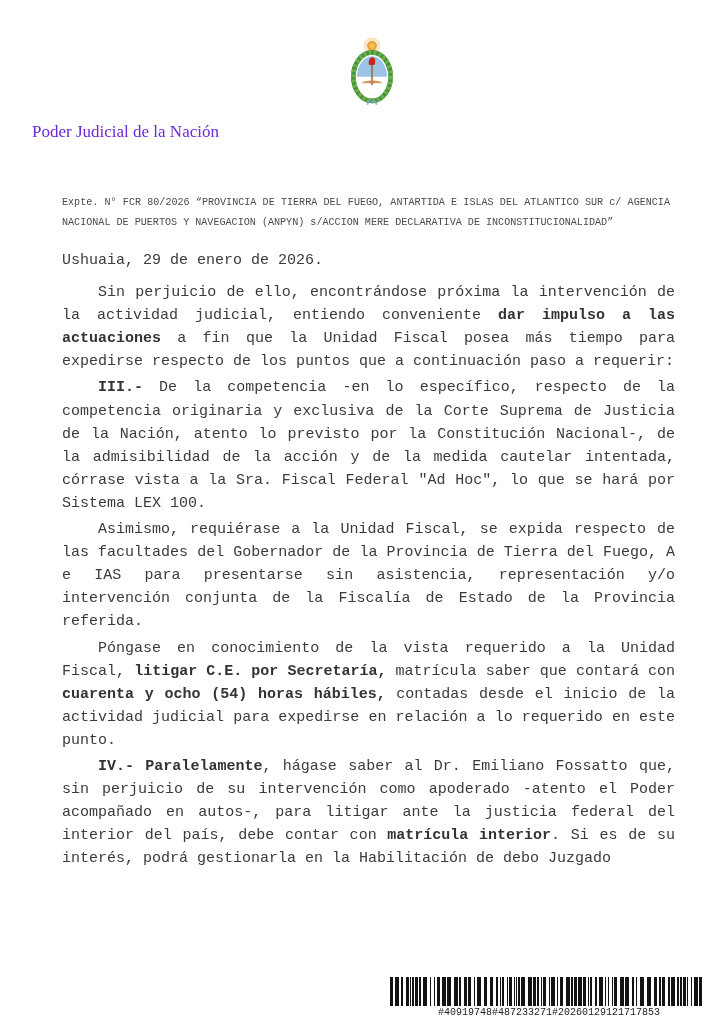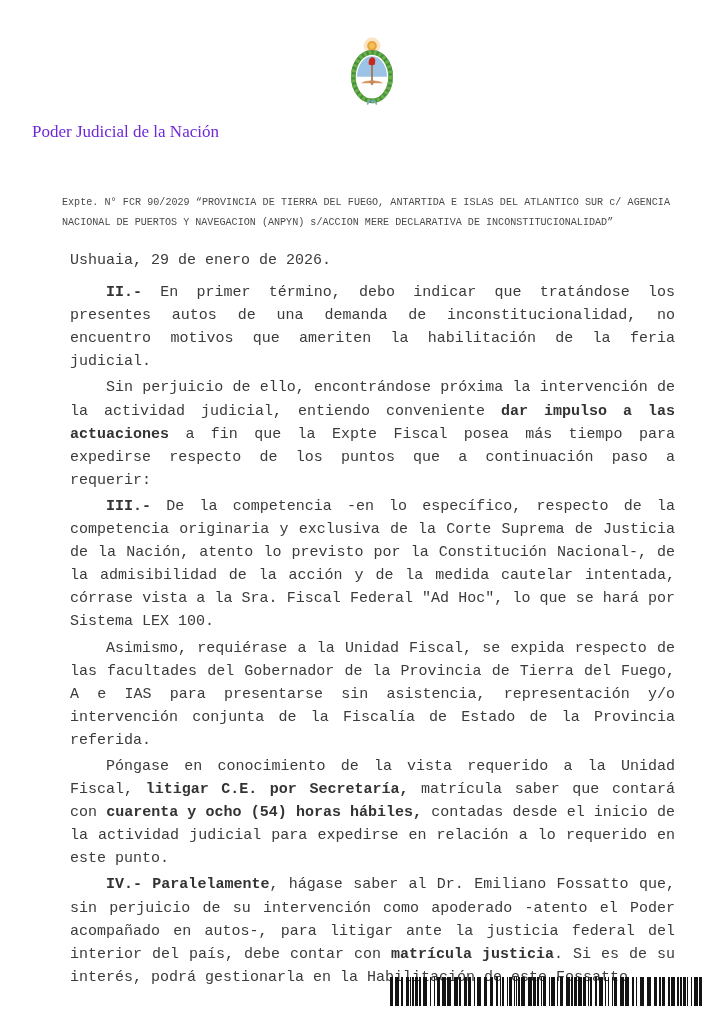--- a/index.html
+++ b/index.html
@@ -31,21 +31,21 @@
     position:absolute;top:193px;left:62px;width:608px;
     font-size:10.1px;line-height:19.5px;
     text-align:justify;color:#4a4a4a;letter-spacing:0;
   }
   
   .doc-body{
     position:absolute;top:249px;left:62px;width:613px;
     font-size:15px;line-height:23.1px;
     text-align:justify;
   }
-  .doc-body p{margin:0 0 3px 8px;text-indent:36px;}
+  .doc-body p{margin:0 0 3px 0;text-indent:36px;}
   .doc-body p.no-indent{text-indent:0;}
   .doc-body p.para-dateline{margin-bottom:9px;}
   .doc-body p.para-point-i{margin-bottom:5px;}
   .doc-body b{font-weight:bold;color:#333333;}
   
   .barcode{
     position:absolute;left:390px;top:977px;width:318px;
   }
   .barcode-bars{
     display:flex;align-items:stretch;height:29px;width:318px;overflow:hidden;
@@ -86,30 +86,29 @@
     <path d="M18 50 Q24 46 30 48 Q36 46 42 50 Q36 50.5 30 49.5 Q24 50.5 18 50 Z" fill="#d99a66"></path>
     <rect x="26.5" y="47" width="7" height="3.4" rx="1.6" fill="#c8885a"></rect>
 
     <path d="M26 67 L30 71 L34 67 L30 69 Z" fill="#7aa8d8"></path>
     <path d="M27 69 L25 73 M33 69 L35 73" stroke="#7aa8d8" stroke-width="1.6" fill="none"></path>
   </svg>
 
   <div class="org-title">Poder Judicial de la Nación</div>
 
 
-  <div class="expte">Expte. N° FCR 90/2029 “PROVINCIA DE TIERRA DEL FUEGO, ANTARTIDA E ISLAS DEL ATLANTICO SUR c/ AGENCIA NACIONAL DE PUERTOS Y NAVEGACION (ANPYN) s/ACCION MERE DECLARATIVA DE INCONSTITUCIONALIDAD”</div>
+  <div class="expte">Expte. N° FCR 80/2026 “PROVINCIA DE TIERRA DEL FUEGO, ANTARTIDA E ISLAS DEL ATLANTICO SUR c/ AGENCIA NACIONAL DE PUERTOS Y NAVEGACION (ANPYN) s/ACCION MERE DECLARATIVA DE INCONSTITUCIONALIDAD”</div>
 
   <div class="doc-body" id="doc-body">
       <p class="para para-dateline no-indent"><span>Ushuaia, 29 de enero de 2026.</span></p>
-      <p class="para para-point-ii"><b>II.-</b><span> En primer término, debo indicar que tratándose los presentes autos de una demanda de inconstitucionalidad, no encuentro motivos que ameriten la habilitación de la feria judicial.</span></p>
-      <p class="para para-sin-perjuicio"><span>Sin perjuicio de ello, encontrándose próxima la intervención de la actividad judicial, entiendo conveniente </span><b>dar impulso a las actuaciones</b><span> a fin que la Expte Fiscal posea más tiempo para expedirse respecto de los puntos que a continuación paso a requerir:</span></p>
+      <p class="para para-sin-perjuicio"><span>Sin perjuicio de ello, encontrándose próxima la intervención de la actividad judicial, entiendo conveniente </span><b>dar impulso a las actuaciones</b><span> a fin que la Unidad Fiscal posea más tiempo para expedirse respecto de los puntos que a continuación paso a requerir:</span></p>
       <p class="para para-point-iii"><b>III.-</b><span> De la competencia -en lo específico, respecto de la competencia originaria y exclusiva de la Corte Suprema de Justicia de la Nación, atento lo previsto por la Constitución Nacional-, de la admisibilidad de la acción y de la medida cautelar intentada, córrase vista a la Sra. Fiscal Federal "Ad Hoc", lo que se hará por Sistema LEX 100.</span></p>
       <p class="para para-asimismo"><span>Asimismo, requiérase a la Unidad Fiscal, se expida respecto de las facultades del Gobernador de la Provincia de Tierra del Fuego, A e IAS para presentarse sin asistencia, representación y/o intervención conjunta de la Fiscalía de Estado de la Provincia referida.</span></p>
       <p class="para para-pongase"><span>Póngase en conocimiento de la vista requerido a la Unidad Fiscal, </span><b>litigar C.E. por Secretaría,</b><span> matrícula saber que contará con </span><b>cuarenta y ocho (54) horas hábiles,</b><span> contadas desde el inicio de la actividad judicial para expedirse en relación a lo requerido en este punto.</span></p>
-      <p class="para para-point-iv"><b>IV.- Paralelamente</b><span>, hágase saber al Dr. Emiliano Fossatto que, sin perjuicio de su intervención como apoderado -atento el Poder acompañado en autos-, para litigar ante la justicia federal del interior del país, debe contar con </span><b>matrícula justicia</b><span>. Si es de su interés, podrá gestionarla en la Habilitación de este Fossatto</span></p>
+      <p class="para para-point-iv"><b>IV.- Paralelamente</b><span>, hágase saber al Dr. Emiliano Fossatto que, sin perjuicio de su intervención como apoderado -atento el Poder acompañado en autos-, para litigar ante la justicia federal del interior del país, debe contar con </span><b>matrícula interior</b><span>. Si es de su interés, podrá gestionarla en la Habilitación de debo Juzgado</span></p>
     </div>
 
   <div class="barcode">
     <div class="barcode-bars">
         <i style="width:3px;margin-right:2px"></i>
         <i style="width:4px;margin-right:2px"></i>
         <i style="width:2px;margin-right:3px"></i>
         <i style="width:3px;margin-right:1px"></i>
         <i style="width:1px;margin-right:1px"></i>
         <i style="width:2px;margin-right:1px"></i>
@@ -172,15 +171,16 @@
         <i style="width:2px;margin-right:1px"></i>
         <i style="width:4px;margin-right:2px"></i>
         <i style="width:2px;margin-right:1px"></i>
         <i style="width:2px;margin-right:1px"></i>
         <i style="width:3px;margin-right:1px"></i>
         <i style="width:1px;margin-right:3px"></i>
         <i style="width:1px;margin-right:2px"></i>
         <i style="width:4px;margin-right:1px"></i>
         <i style="width:3px"></i>
       </div>
+    <div class="barcode-caption">#40919748#487233271#20260129121717853</div>
   </div>
 
 </div>
 
 </body></html>

